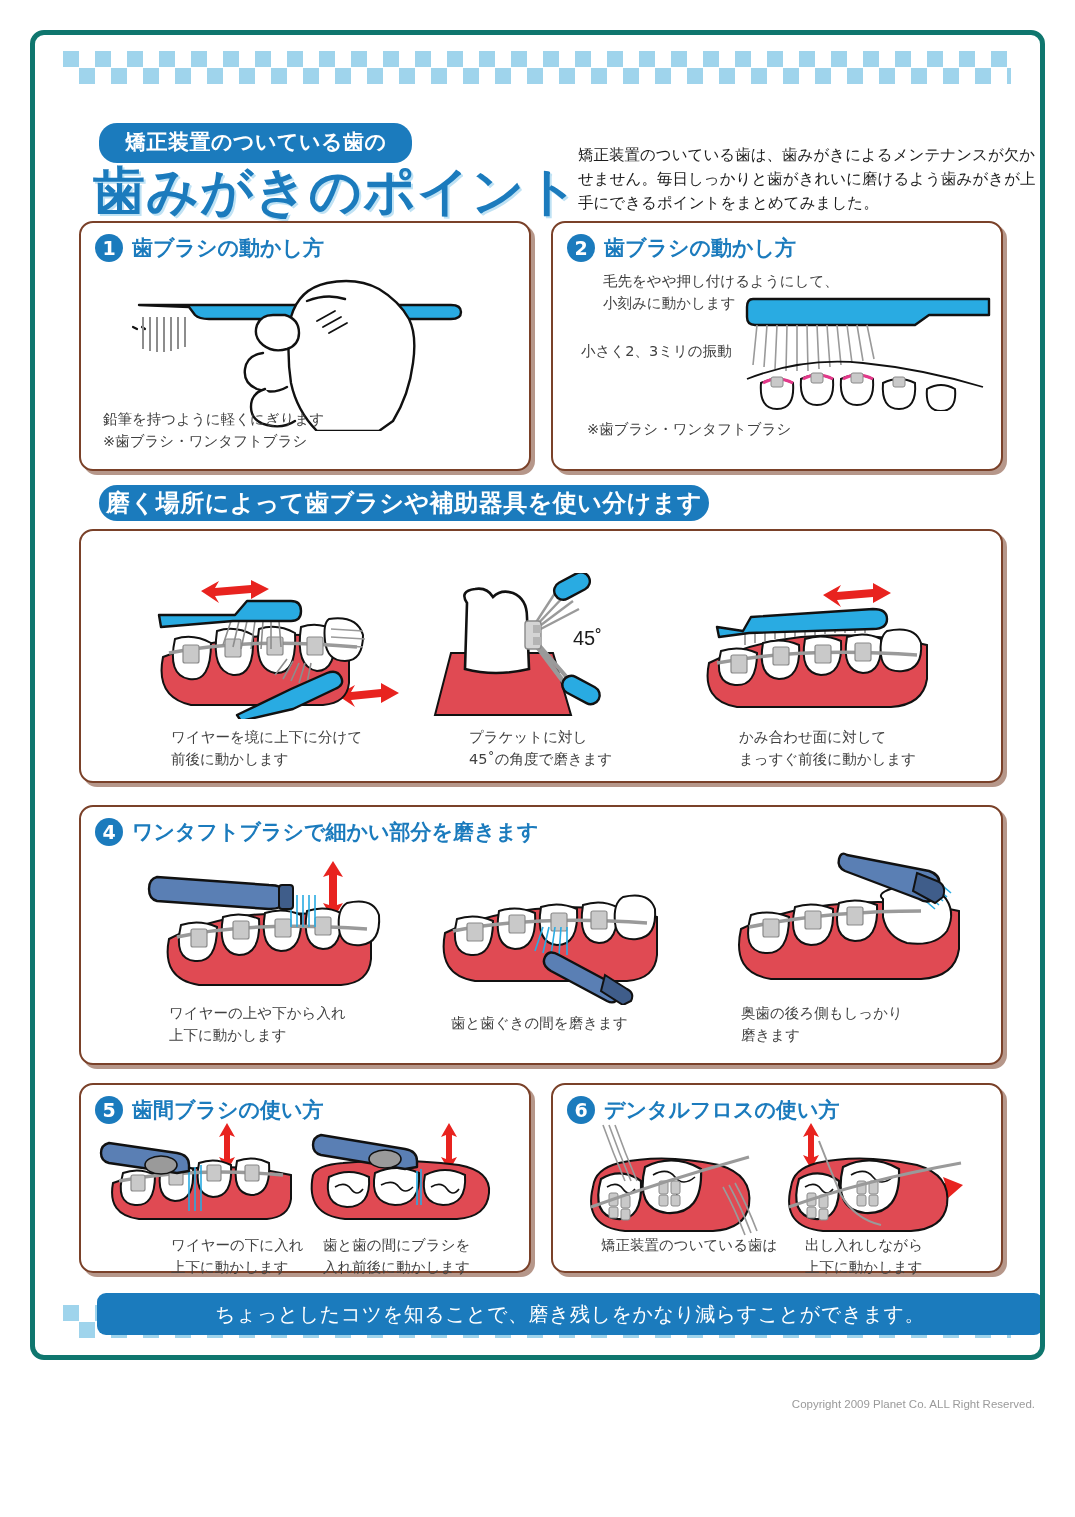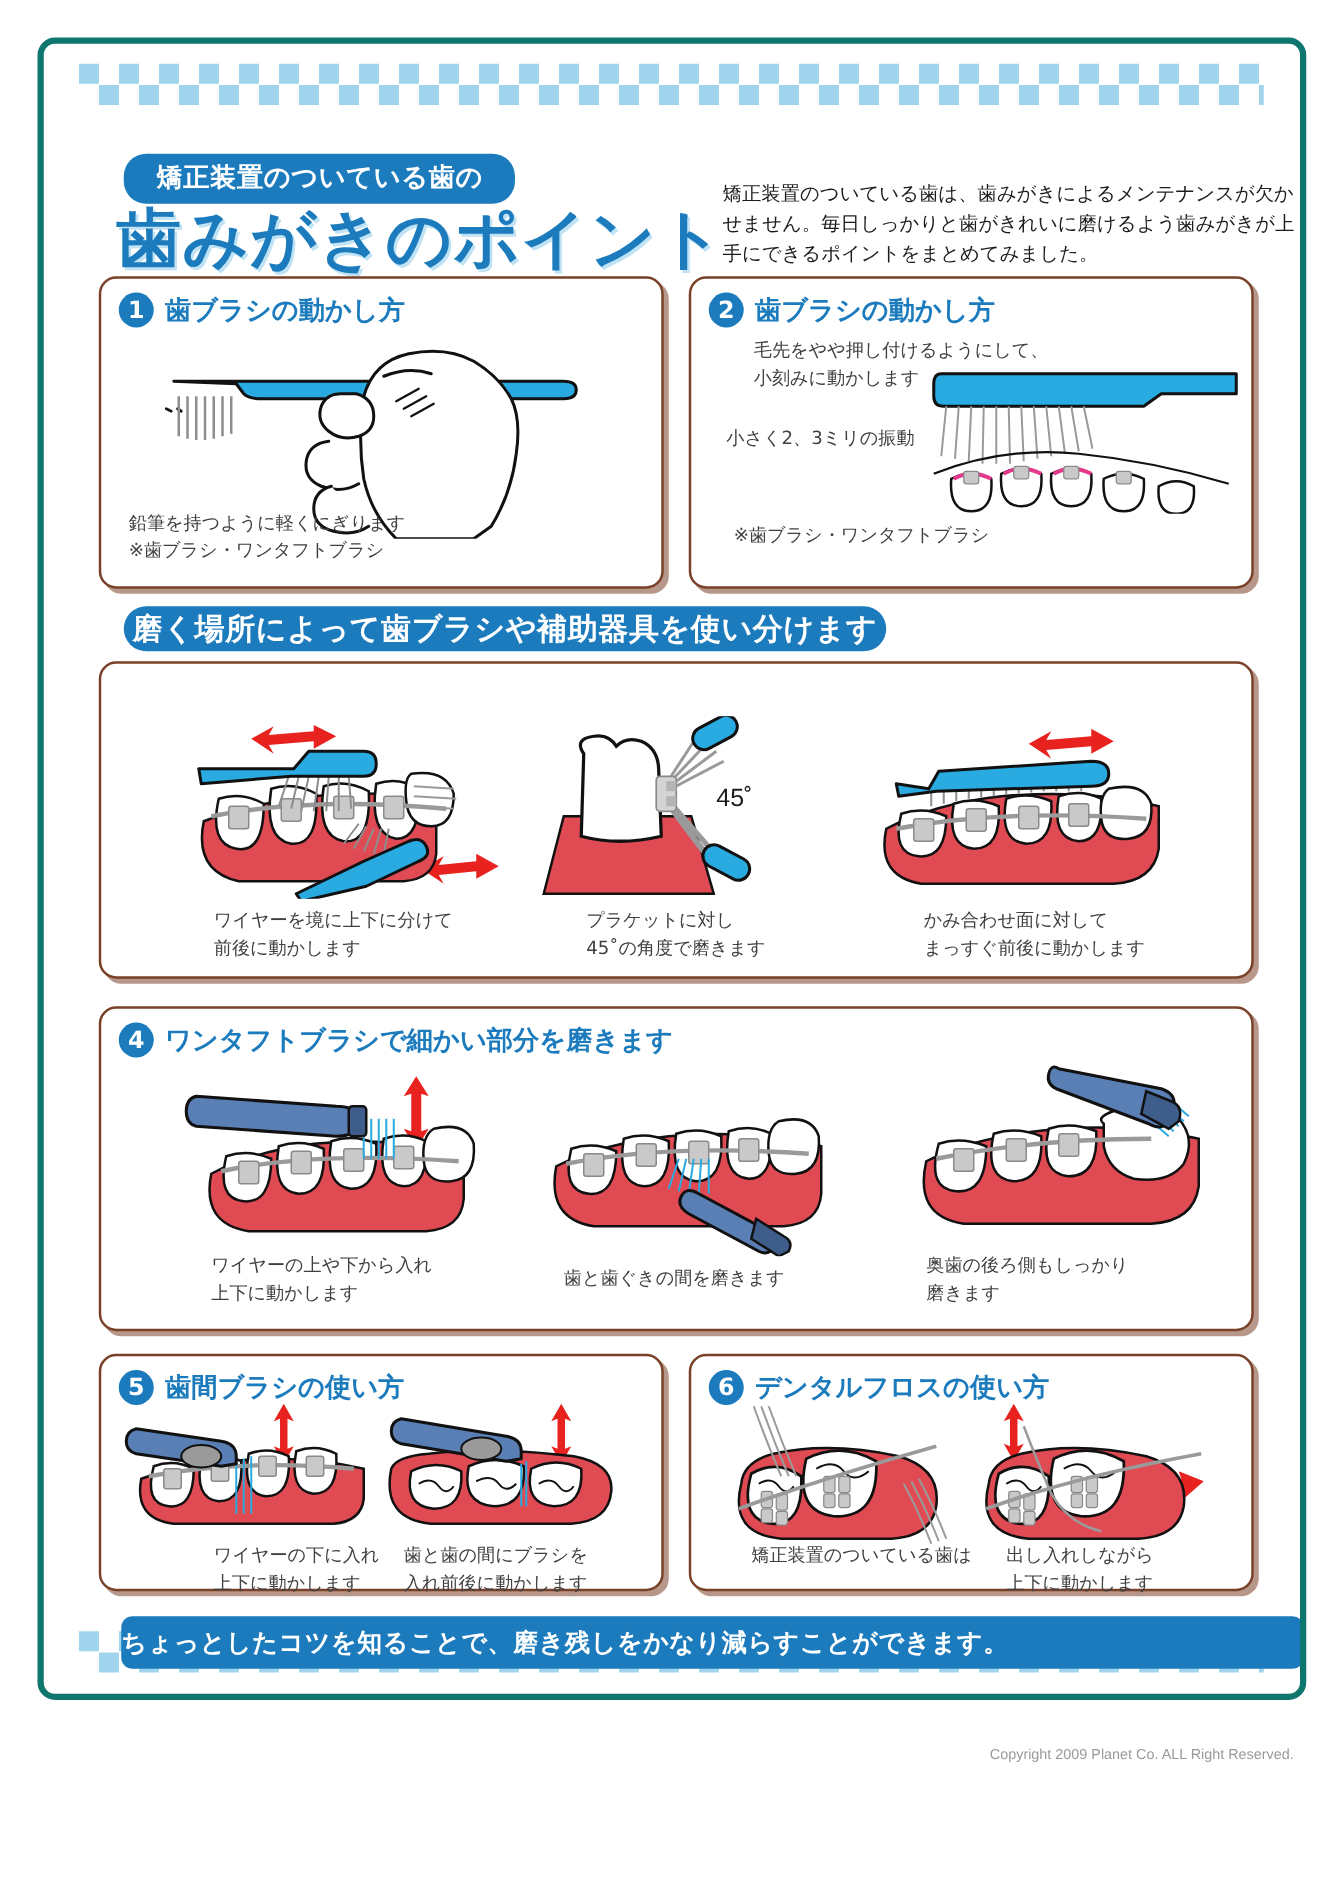--- a/index.html
+++ b/index.html
@@ -88,22 +88,22 @@
     position: absolute;
     font-size: 14.5px; line-height: 1.5; color: #404040;
     white-space: pre-line;
   }
 
   .footer-band {
     position: absolute; left: 62px; top: 1258px;
     width: 946px; height: 42px;
     background: #1b7bbd; color: #fff;
     border-radius: 9px;
-    font-size: 20px; font-weight: bold;
-    text-align: left; line-height: 42px;
+    font-size: 20px; font-weight: normal;
+    text-align: center; line-height: 42px;
     letter-spacing: 0.5px;
   }
   .copyright {
     position: absolute; right: 40px; top: 1398px;
     font-size: 11.5px; color: #9a9a9a;
     font-family: "Liberation Sans", sans-serif;
   }
   svg { display: block; }
 </style>
 </head>

